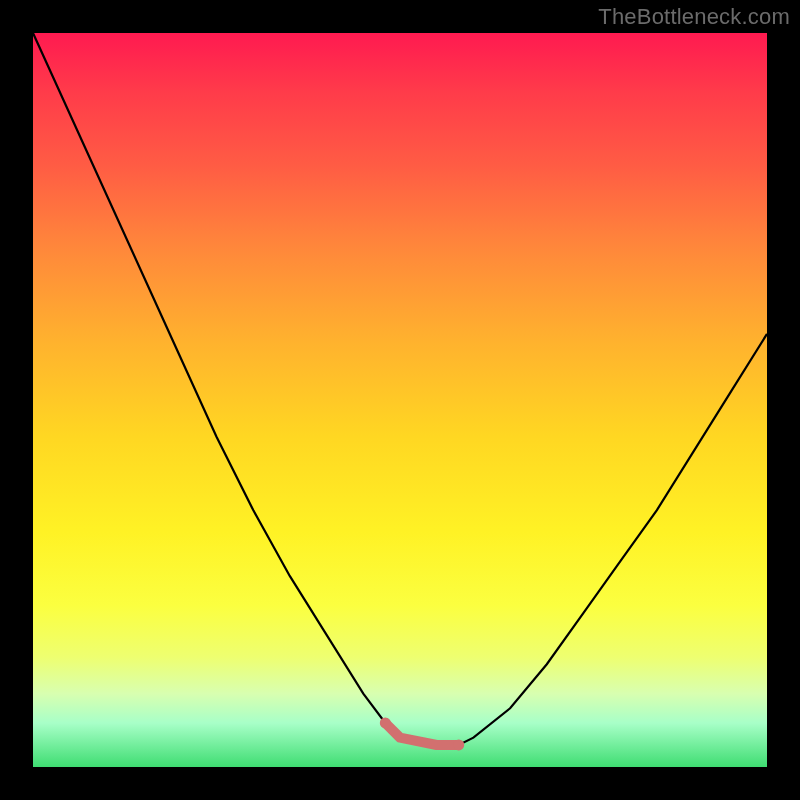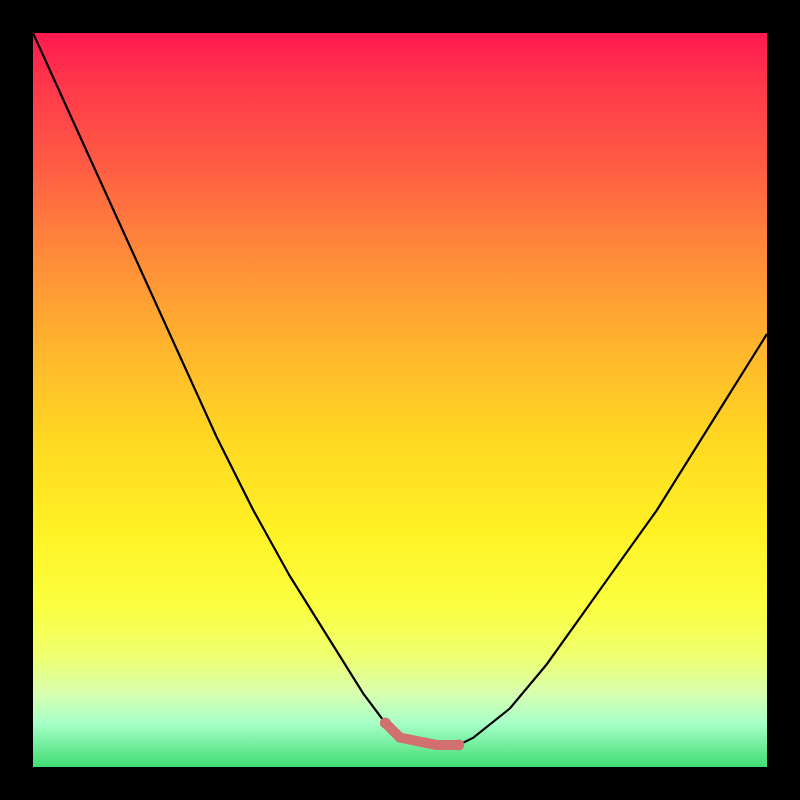--- a/index.html
+++ b/index.html
@@ -61,13 +61,14 @@
 
 <div class="frame">
   <div class="plot-area">
     <svg class="curve" viewBox="0 0 734 734" preserveAspectRatio="none">
       <path d="M0.00 0.00 L36.70 80.74 L73.40 161.48 L110.10 242.22 L146.80 322.96 L183.50 403.70 L220.20 477.10 L256.90 543.16 L293.60 601.88 L330.30 660.60 L352.32 689.96 L367.00 704.64 L403.70 711.98 L425.72 711.98 L440.40 704.64 L477.10 675.28 L513.80 631.24 L550.50 579.86 L587.20 528.48 L623.90 477.10 L660.60 418.38 L697.30 359.66 L734.00 300.94" id="curve-path" fill="none" stroke="#000" stroke-width="2.2"></path>
       <path d="M352.32 689.96 L367.00 704.64 L403.70 711.98 L425.72 711.98" id="highlight-path" fill="none" stroke="#d2706f" stroke-width="10" stroke-linecap="round" stroke-linejoin="round"></path>
       <circle id="hl-dot-left" r="5.5" fill="#d2706f" cx="352.32" cy="689.96"></circle>
       <circle id="hl-dot-right" r="5.5" fill="#d2706f" cx="425.71999999999997" cy="711.98"></circle>
     </svg>
   </div>
+  <div class="watermark">TheBottleneck.com</div>
 </div>
 
 </body></html>

